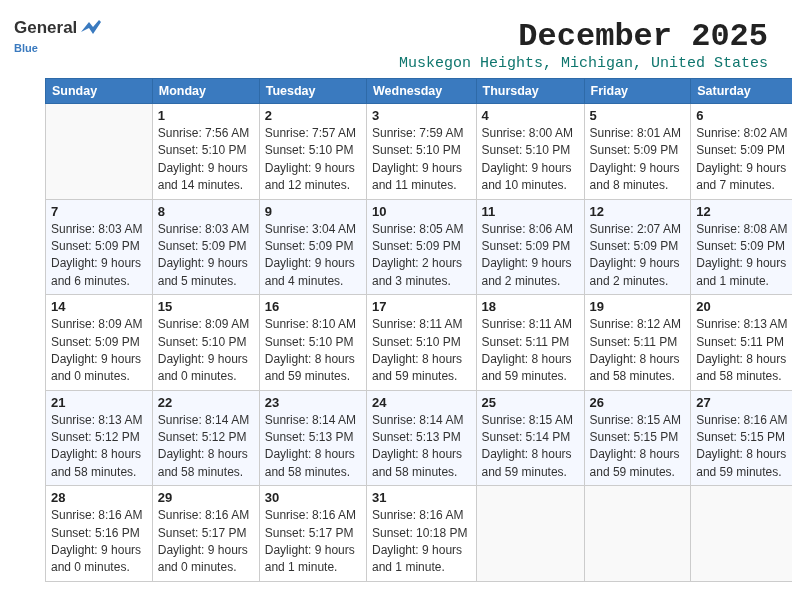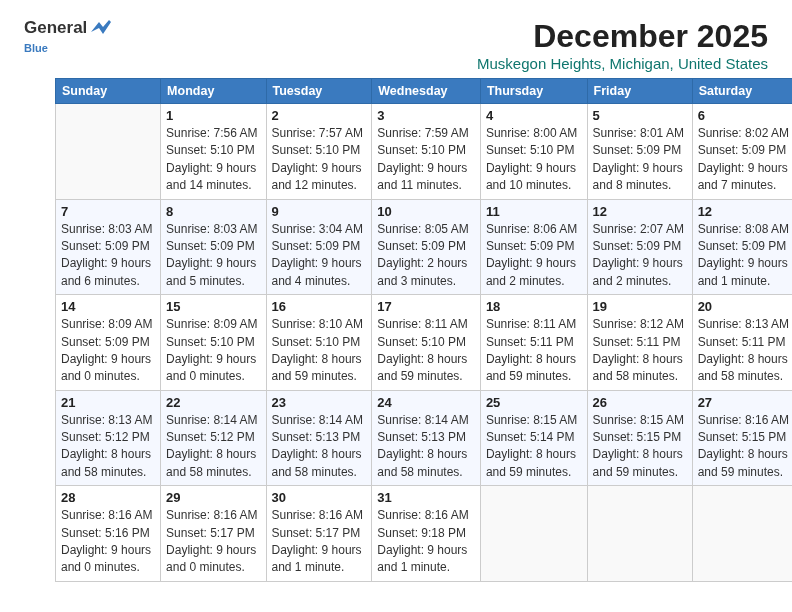--- a/index.html
+++ b/index.html
@@ -7,39 +7,40 @@
       font-family: Arial, sans-serif;
       background: #fff;
       width: 792px;
       height: 612px;
       overflow: hidden;
     }
     .page {
       width: 792px;
       min-height: 612px;
       background: #fff;
-      padding: 18px 24px 12px 24px;
+      padding: 18px 24px 12px 14px;
     }
     .header {
       display: flex;
       align-items: flex-start;
       justify-content: space-between;
       margin-bottom: 6px;
     }
     .logo {
       display: flex;
       flex-direction: column;
       align-items: flex-start;
     }
     .logo-row {
       display: flex;
       align-items: center;
     }
     .title-block {
       text-align: right;
+      font-family: Liberation Mono, monospace;
     }
     .month-title {
       font-size: 32px;
       font-weight: bold;
       color: #222;
     }
     .location-title {
       font-size: 15px;
       color: #0f766e;
     }
@@ -248,21 +249,21 @@
           <td>
             <span class="day-number">29</span>
             <div class="day-info"><span>Sunrise: 8:16 AM</span><br><span>Sunset: 5:17 PM</span><br><span>Daylight: 9 hours and 0 minutes.</span></div>
           </td>
           <td>
             <span class="day-number">30</span>
             <div class="day-info"><span>Sunrise: 8:16 AM</span><br><span>Sunset: 5:17 PM</span><br><span>Daylight: 9 hours and 1 minute.</span></div>
           </td>
           <td>
             <span class="day-number">31</span>
-            <div class="day-info"><span>Sunrise: 8:16 AM</span><br><span>Sunset: 9:18 PM</span><br><span>Daylight: 9 hours and 1 minute.</span></div>
+            <div class="day-info"><span>Sunrise: 8:16 AM</span><br><span>Sunset: 10:18 PM</span><br><span>Daylight: 9 hours and 1 minute.</span></div>
           </td>
           <td class="empty-cell"></td>
           <td class="empty-cell"></td>
           <td class="empty-cell"></td>
         </tr>
       </tbody>
   </table>
 </div>
 
 </body></html>

